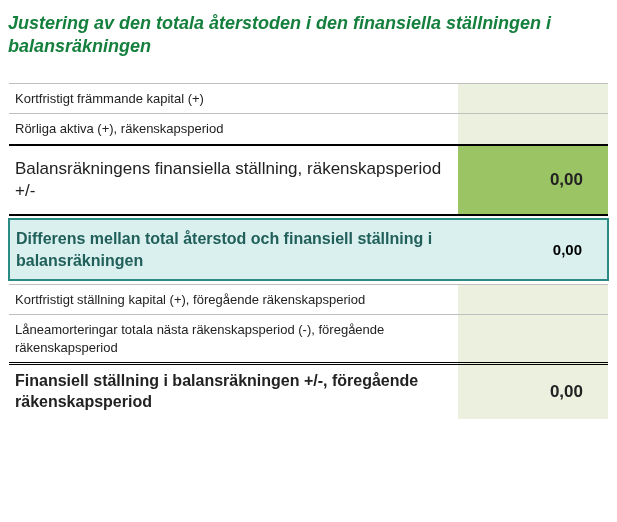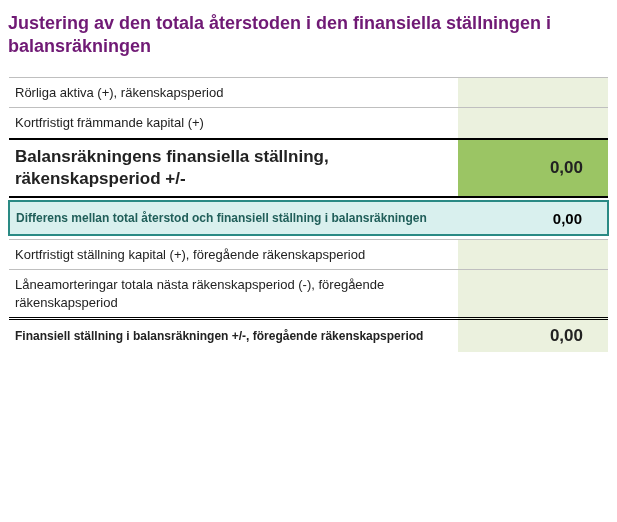--- a/index.html
+++ b/index.html
@@ -9,22 +9,23 @@
     font-family: Verdana, Geneva, sans-serif;
     font-size: 13px;
     color: #222;
     background: #fff;
     width: 617px;
   }
   .title {
     font-weight: bold;
     font-size: 18px;
     line-height: 1.3;
-    margin: 4px 0 18px 0;
-    color: #701a75;
+    margin: 4px 0 24px 0;
+    color: #15803d;
+    font-style: italic;
   }
   table {
     border-collapse: collapse;
     width: 100%;
   }
   tr.norm td {
     border-top: 1px solid #bfbfbf;
     border-bottom: 1px solid #bfbfbf;
   }
   td.label {
@@ -40,56 +41,56 @@
   }
   tr.norm td.val {
     background: #ebf1de;
   }
   
   tr.total td {
     border-top: 2px solid #000;
     border-bottom: 2px solid #000;
   }
   tr.total td.label {
-    font-weight: bold;
+    font-weight: normal;
     font-size: 17px;
     line-height: 1.3;
-    padding: 6px 6px;
+    padding: 12px 6px;
   }
   tr.total td.val {
     background: #9bc564;
     font-weight: bold;
     font-size: 17px;
   }
   
   tr.diff td {
     border-top: 2px solid #2a8a84;
     border-bottom: 2px solid #2a8a84;
     background: #d9f0ee;
   }
   tr.diff td.label {
     font-weight: bold;
     color: #215f5a;
     padding: 8px 6px;
-    font-size: 12px;
+    font-size: 16px;
     border-left: 2px solid #2a8a84;
   }
   tr.diff td.val {
     font-weight: bold;
     color: #000;
     font-size: 15px;
     border-right: 2px solid #2a8a84;
   }
   
   tr.total2 td {
     border-top: 3px double #000;
   }
   tr.total2 td.label {
     font-weight: bold;
-    font-size: 12px;
+    font-size: 16px;
     line-height: 1.3;
     padding: 6px 6px;
     margin-left: 36px;
   }
   tr.total2 td.val {
     background: #ebf1de;
     font-weight: bold;
     font-size: 17px;
   }
   tr.spacer td {
@@ -99,25 +100,25 @@
   }
 </style>
 </head>
 <body>
 
 <div class="title">Justering av den totala återstoden i den finansiella ställningen i balansräkningen</div>
 
 <table>
   <tbody>
       <tr class="norm">
-    <td class="label">Rörliga aktiva (+), räkenskapsperiod</td>
+    <td class="label">Kortfristigt främmande kapital (+)</td>
     <td class="val"></td>
   </tr>
   <tr class="norm">
-    <td class="label">Kortfristigt främmande kapital (+)</td>
+    <td class="label">Rörliga aktiva (+), räkenskapsperiod</td>
     <td class="val"></td>
   </tr>
   <tr class="total">
     <td class="label">Balansräkningens finansiella ställning, räkenskapsperiod +/-</td>
     <td class="val">0,00</td>
   </tr>
   <tr class="spacer">
         <td colspan="2"></td>
       </tr>
   <tr class="diff">

